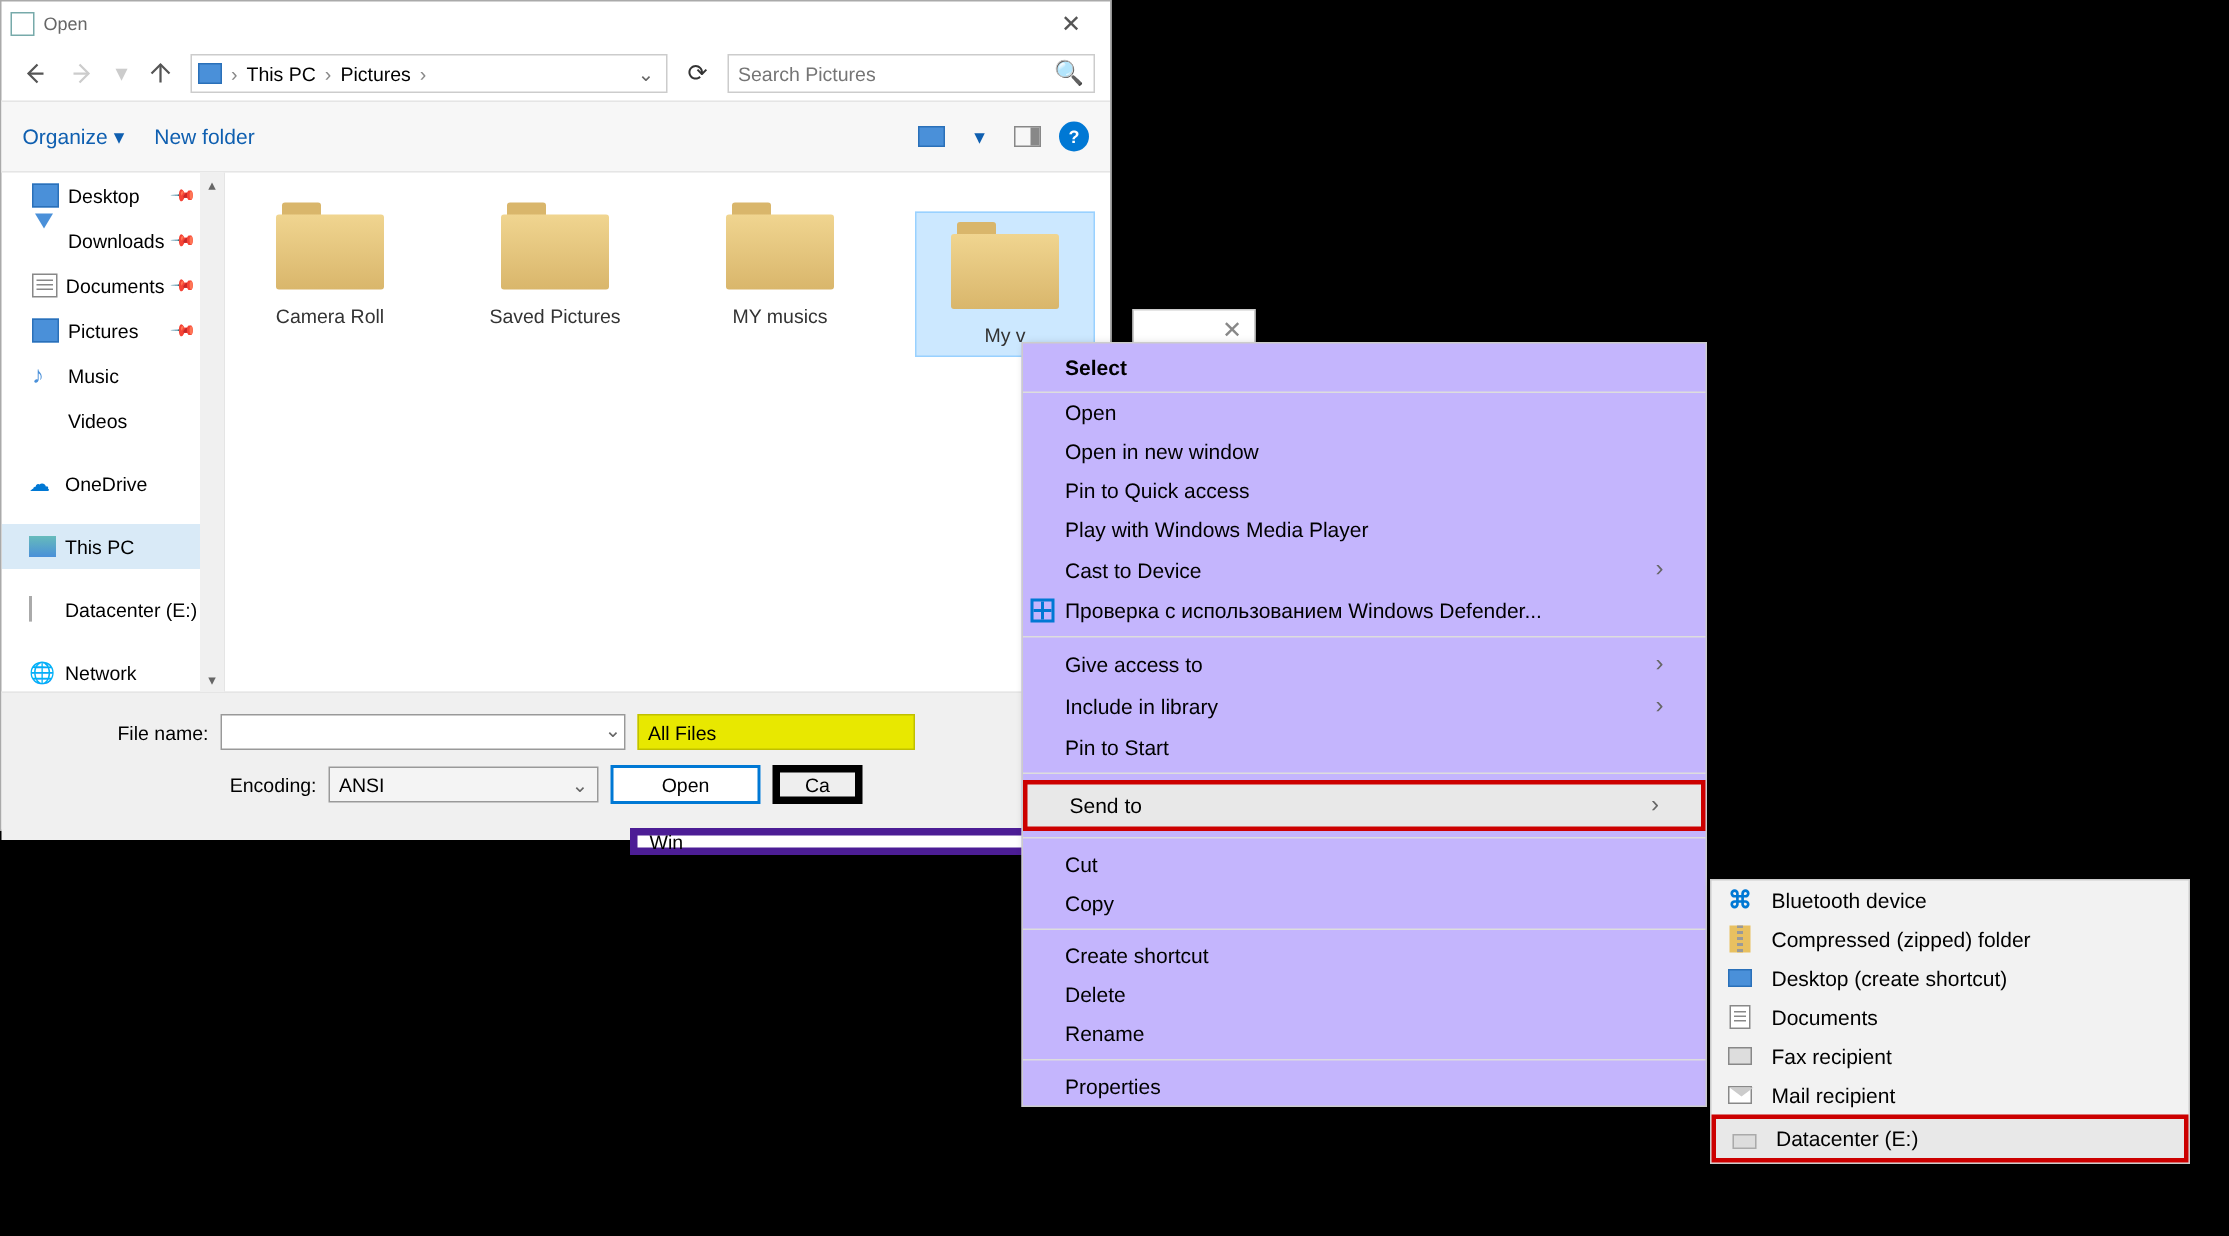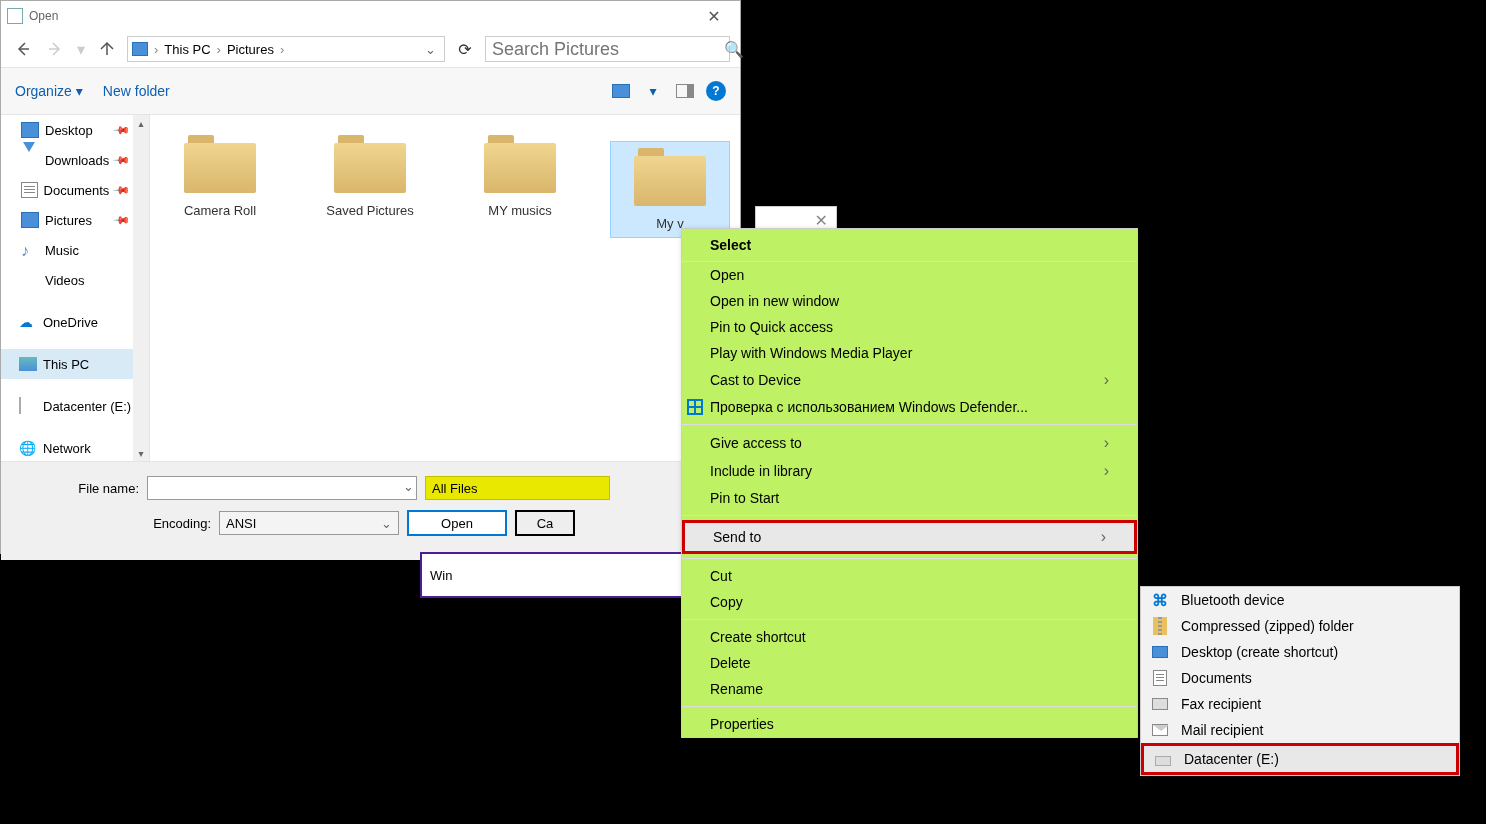--- a/index.html
+++ b/index.html
@@ -12,21 +12,21 @@
 .navrow { height: 36px; display: flex; align-items: center; padding: 0 10px; gap: 8px; }
 .nav-arrow { width: 24px; height: 24px; display: flex; align-items: center; justify-content: center; color: #555; cursor: pointer; }
 .nav-arrow.disabled { color: #ccc; }
 .breadcrumb { flex: 1; height: 26px; border: 1px solid #ccc; display: flex; align-items: center; padding: 0 4px; font-size: 13px; gap: 2px; }
 .bc-icon { width: 16px; height: 14px; background: #4a90d9; border: 1px solid #2a70b9; }
 .bc-sep { color: #888; padding: 0 4px; }
 .bc-seg { cursor: pointer; }
 .bc-dd { margin-left: auto; color: #666; padding: 0 4px; }
 .refresh { width: 24px; height: 24px; display:flex; align-items:center; justify-content:center; color:#333; }
 .search { width: 245px; height: 26px; border: 1px solid #ccc; display: flex; align-items: center; padding: 0 6px; color: #888; }
-.search input { border: none; outline: none; flex: 1; font-size: 18px; color: #333; }
+.search input { border: none; outline: none; flex: 1; font-size: 13px; color: #333; }
 .search-icon { color: #666; }
 .toolbar { height: 48px; border-top: 1px solid #e5e5e5; border-bottom: 1px solid #e5e5e5; background: #f7f7f7; display: flex; align-items: center; padding: 0 14px; gap: 20px; font-size: 14px; }
 .tool-item { color: #0f5fb0; display: flex; align-items: center; gap: 4px; cursor: pointer; }
 .tool-right { margin-left: auto; display: flex; gap: 10px; align-items: center; }
 .view-btn { width: 22px; height: 18px; display:flex; align-items:center; justify-content:center; cursor:pointer; }
 .help-btn { width: 20px; height: 20px; border-radius: 50%; background: #0078d4; color: #fff; display:flex; align-items:center; justify-content:center; font-size:12px; font-weight:bold; cursor:pointer; }
 .body { display: flex; height: 346px; }
 .sidebar { width: 188px; border-right: 1px solid #e5e5e5; overflow-y: auto; font-size: 13px; position:relative; }
 .sb-scroll { position:absolute; right:0; top:0; width:16px; height:100%; background:#f0f0f0; }
 .sb-arrow { height:16px; display:flex; align-items:center; justify-content:center; color:#666; font-size:10px; }
@@ -53,25 +53,25 @@
 .folder-icon::after { content:""; position:absolute; top:8px; left:0; right:0; bottom:0; background:linear-gradient(#f0d590,#d9b66b); border-radius:2px; }
 .folder-label { font-size: 13px; color: #333; }
 .bottom { border-top: 1px solid #e5e5e5; background: #f0f0f0; padding: 14px 18px; }
 .bottom-row { display: flex; align-items: center; gap: 8px; margin-bottom: 10px; font-size: 13px; }
 .bottom-label { width: 120px; text-align: right; }
 .filename-combo { flex: 0 0 270px; height: 24px; border: 1px solid #999; background: #fff; position: relative; }
 .filename-combo .dd { position:absolute; right:2px; top:2px; color:#666; }
 .filter-combo { flex: 0 0 185px; height: 24px; border: 1px solid #c0c000; background: #e8e800; padding: 0 6px; display: flex; align-items: center; }
 .enc-combo { flex: 0 0 180px; height: 24px; border: 1px solid #999; background: #f4f4f4; padding: 0 6px; display:flex; align-items:center;}
 .enc-combo .dd{margin-left:auto;color:#666;}
-.btn { width: 100px; height: 26px; border: 2px solid #000000; background: #eee; cursor: pointer; font-size: 13px; }
+.btn { width: 100px; height: 26px; border: 5px solid #000000; background: #eee; cursor: pointer; font-size: 13px; }
 .btn.primary { border: 2px solid #0078d4; background: #fff; }
-.taskbar-stub { position:absolute; top:552px; left:420px; width:320px; height:46px; background:#fff; border:2px solid #4c1d95; display:flex; align-items:center; padding:0 8px; }
+.taskbar-stub { position:absolute; top:552px; left:420px; width:320px; height:18px; background:#fff; border:5px solid #4c1d95; display:flex; align-items:center; padding:0 8px; }
 .taskbar-stub .tx{font-size:13px;}
-.ctx1 { position: absolute; top: 228px; left: 681px; width: 457px; background: #bef264; border: 1px solid #ccc; box-shadow: 2px 2px 6px rgba(0,0,0,0.25); font-size: 14px; }
+.ctx1 { position: absolute; top: 228px; left: 681px; width: 457px; background: #c4b5fd; border: 1px solid #ccc; box-shadow: 2px 2px 6px rgba(0,0,0,0.25); font-size: 14px; }
 .ctx-header { padding: 8px 28px; font-weight: 600; border-bottom: 1px solid #ddd; }
 .ctx-sep { height: 1px; background: #ddd; margin: 4px 0; }
 .ctx-item { padding: 5px 28px; cursor: pointer; display: flex; align-items: center; position: relative; }
 .ctx-item .arrow { margin-left: auto; color: #666; font-size: 16px; }
 .ctx-item .pre-icon { position:absolute; left:4px; width:18px; height:18px; display:flex; align-items:center; justify-content:center;}
 .ctx-item.hl { background: #e8e8e8; border: 3px solid #c00; }
 .ctx2 { position: absolute; top: 586px; left: 1140px; width: 320px; background: #f2f2f2; border: 1px solid #ccc; box-shadow: 2px 2px 6px rgba(0,0,0,0.25); font-size: 14px; }
 .ctx2 .ctx-item { padding: 5px 10px 5px 40px; }
 .ctx2 .pre-icon { left: 10px; }
 .ctx2 .ctx-item.hl { border: 3px solid #c00; }

